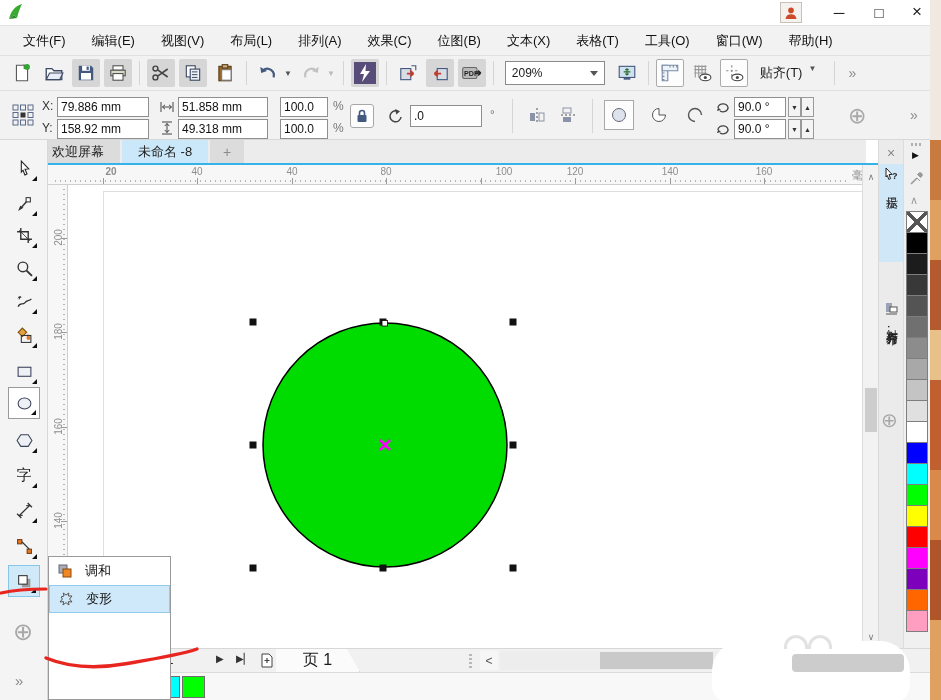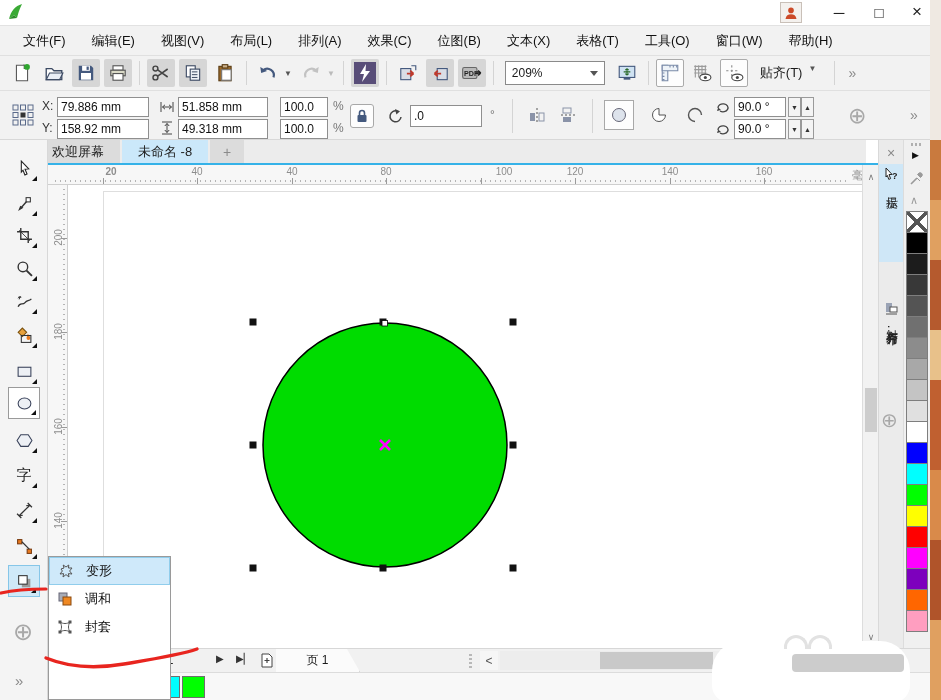--- a/index.html
+++ b/index.html
@@ -101,21 +101,21 @@
   #palette-more { position:absolute; left:6px; top:536px; color:#9a9a9a; font-size:13px; }
 
   
   #edge-noise { position:absolute; left:930px; top:0; width:11px; height:700px;
     background:linear-gradient(180deg,#efe9e2 0 140px,#c97a3e 140px 200px,#e0a060 200px 260px,#b55a2e 260px 330px,#e8c18a 330px 380px,#c06030 380px 470px,#d98a4a 470px 540px,#b0542a 540px 620px,#e0a060 620px 700px); }
 
   
   #statusbar { position:absolute; left:48px; top:648px; width:882px; height:24px; background:#f1f1f1; border-top:1px solid #d7d7d7; }
   #page-fraction { position:absolute; left:112px; top:4px; font-size:12px; color:#222; }
   .nav-glyph { position:absolute; top:4px; color:#333; font-size:10px; }
-  #page-tab { position:absolute; left:228px; top:0; width:84px; height:23px; background:#fbfbfb; border-right:1px solid #cfcfcf; clip-path:polygon(0 0, calc(100% - 13px) 0, 100% 100%, 0 100%); display:flex; align-items:center; justify-content:center; font-size:12px; }
+  #page-tab { position:absolute; left:228px; top:0; width:84px; height:23px; background:#fbfbfb; border-right:1px solid #cfcfcf; clip-path:polygon(0 0, calc(100% - 13px) 0, 100% 100%, 0 100%); display:flex; align-items:center; justify-content:center; font-size:16px; }
   #hs-grip { position:absolute; left:421px; top:5px; width:3px; height:14px; background:repeating-linear-gradient(to bottom,#b8b8b8 0 2px,transparent 2px 4px); }
   #hscroll-left { position:absolute; left:432px; top:2px; width:18px; height:19px; background:#f6f6f6; display:flex; align-items:center; justify-content:center; color:#555; font-size:12px; }
   #hscroll-track { position:absolute; left:452px; top:2px; width:380px; height:19px; background:#ededed; }
   #hscroll-thumb { position:absolute; left:100px; top:1px; width:113px; height:17px; background:#c9c9c9; }
 
   
   #docpalette { position:absolute; left:48px; top:672px; width:882px; height:28px; background:#f8f8f8; border-top:1px solid #dcdcdc; }
   #docpalette-swatches { position:absolute; left:109px; top:3px; display:flex; }
   .dswatch { width:23px; height:22px; border:1px solid #6e6e6e; margin-right:2px; }
 
@@ -637,48 +637,36 @@
 </div>
 
 <div id="docpalette">
   <div id="docpalette-swatches">
       <div class="dswatch" style="background: rgb(0, 255, 255);"></div>
       <div class="dswatch" style="background: rgb(0, 255, 0);"></div>
     </div>
 </div>
 
 <div id="flyout">
-  <div class="fly-row hl">
-    <span class="fly-ico">
-      <svg width="16" height="16" viewBox="0 0 16 16">
-          <path d="M3 6 L6 5 L5.2 2 L8 4 L10.8 2 L10.4 5 L14 5 L11.6 8 L14 11 L10.4 10.6 L11 14 L8 11.6 L5 14 L5.6 10.6 L2 11 L4.4 8 Z" fill="none" stroke="#555"></path>
-        </svg>
-    </span>
-    <span class="fly-lab">变形</span>
-  </div>
   <div class="fly-row">
     <span class="fly-ico">
       <svg width="16" height="16" viewBox="0 0 16 16">
           <rect x="2" y="2" width="8" height="8" fill="#a8adb8" stroke="#667"></rect>
           <rect x="6" y="6" width="8" height="8" fill="#ef8822" stroke="#8a4a10"></rect>
         </svg>
     </span>
     <span class="fly-lab">调和</span>
   </div>
-  <div class="fly-row">
+  <div class="fly-row hl">
     <span class="fly-ico">
       <svg width="16" height="16" viewBox="0 0 16 16">
-          <path d="M3 3 C6 5 10 5 13 3 C11 6 11 10 13 13 C10 11 6 11 3 13 C5 10 5 6 3 3 Z" fill="none" stroke="#555"></path>
-          <rect x="1.5" y="1.5" width="3" height="3" fill="#555"></rect>
-          <rect x="11.5" y="1.5" width="3" height="3" fill="#555"></rect>
-          <rect x="1.5" y="11.5" width="3" height="3" fill="#555"></rect>
-          <rect x="11.5" y="11.5" width="3" height="3" fill="#555"></rect>
+          <path d="M3 6 L6 5 L5.2 2 L8 4 L10.8 2 L10.4 5 L14 5 L11.6 8 L14 11 L10.4 10.6 L11 14 L8 11.6 L5 14 L5.6 10.6 L2 11 L4.4 8 Z" fill="none" stroke="#555"></path>
         </svg>
     </span>
-    <span class="fly-lab">封套</span>
+    <span class="fly-lab">变形</span>
   </div>
   <div class="fly-row">
     
   </div>
 </div>
 
 <div id="blob">
   <span class="blob-arc" style="left:72px;"></span>
   <span class="blob-arc" style="left:96px;"></span>
   <div class="bar"></div>

